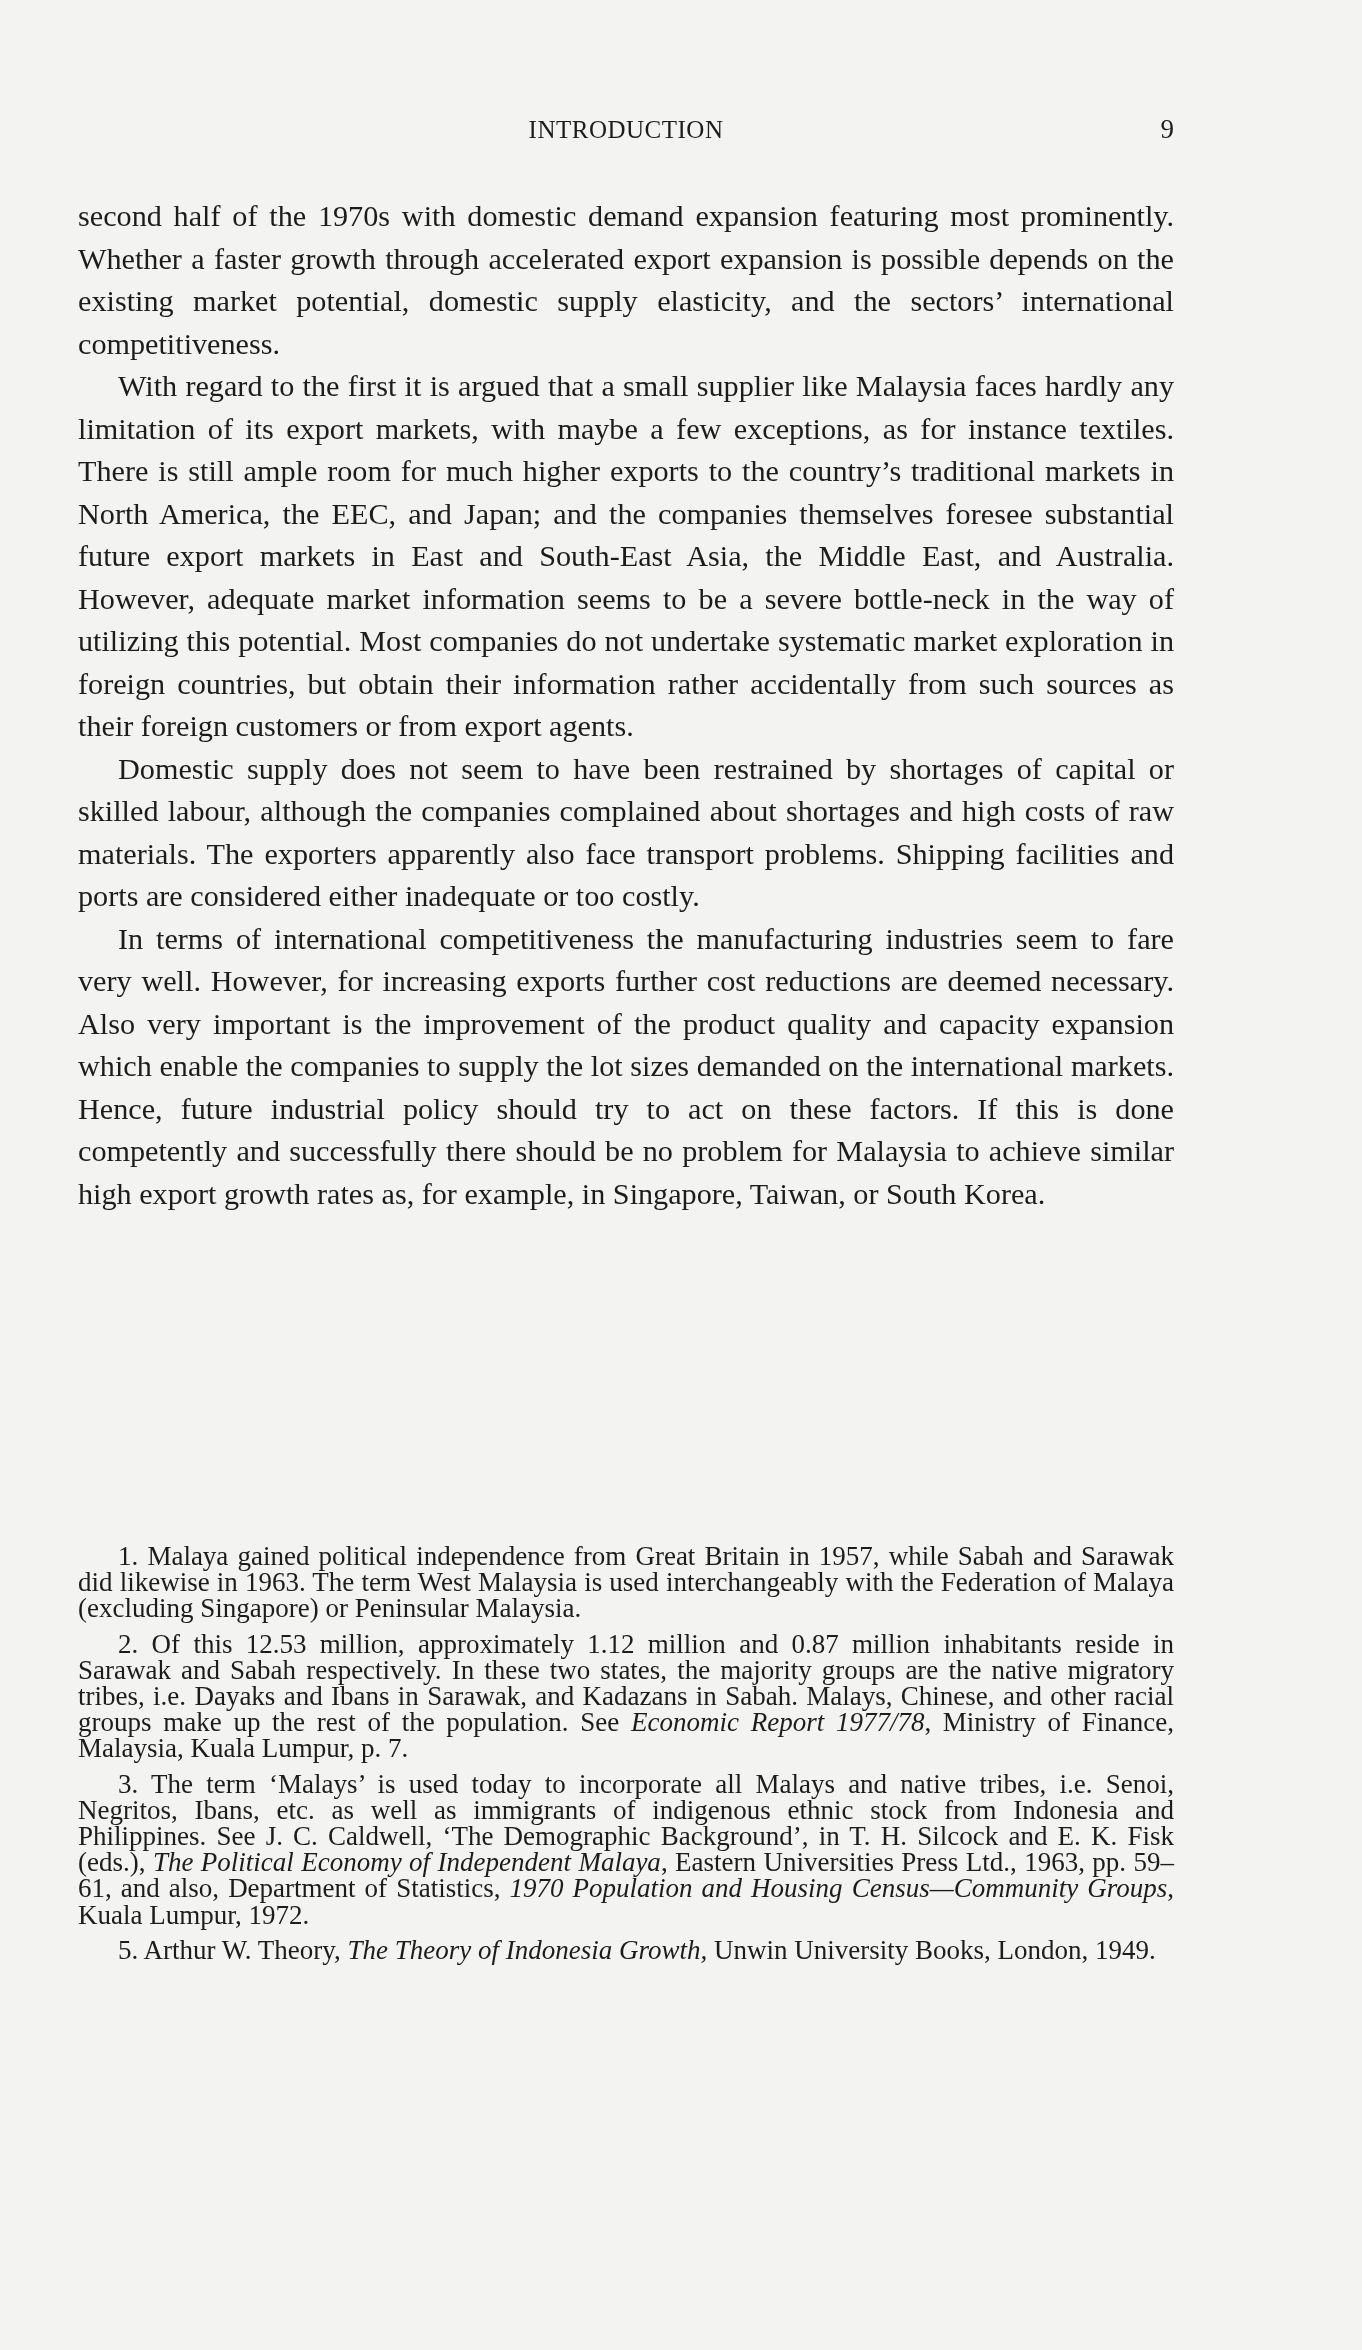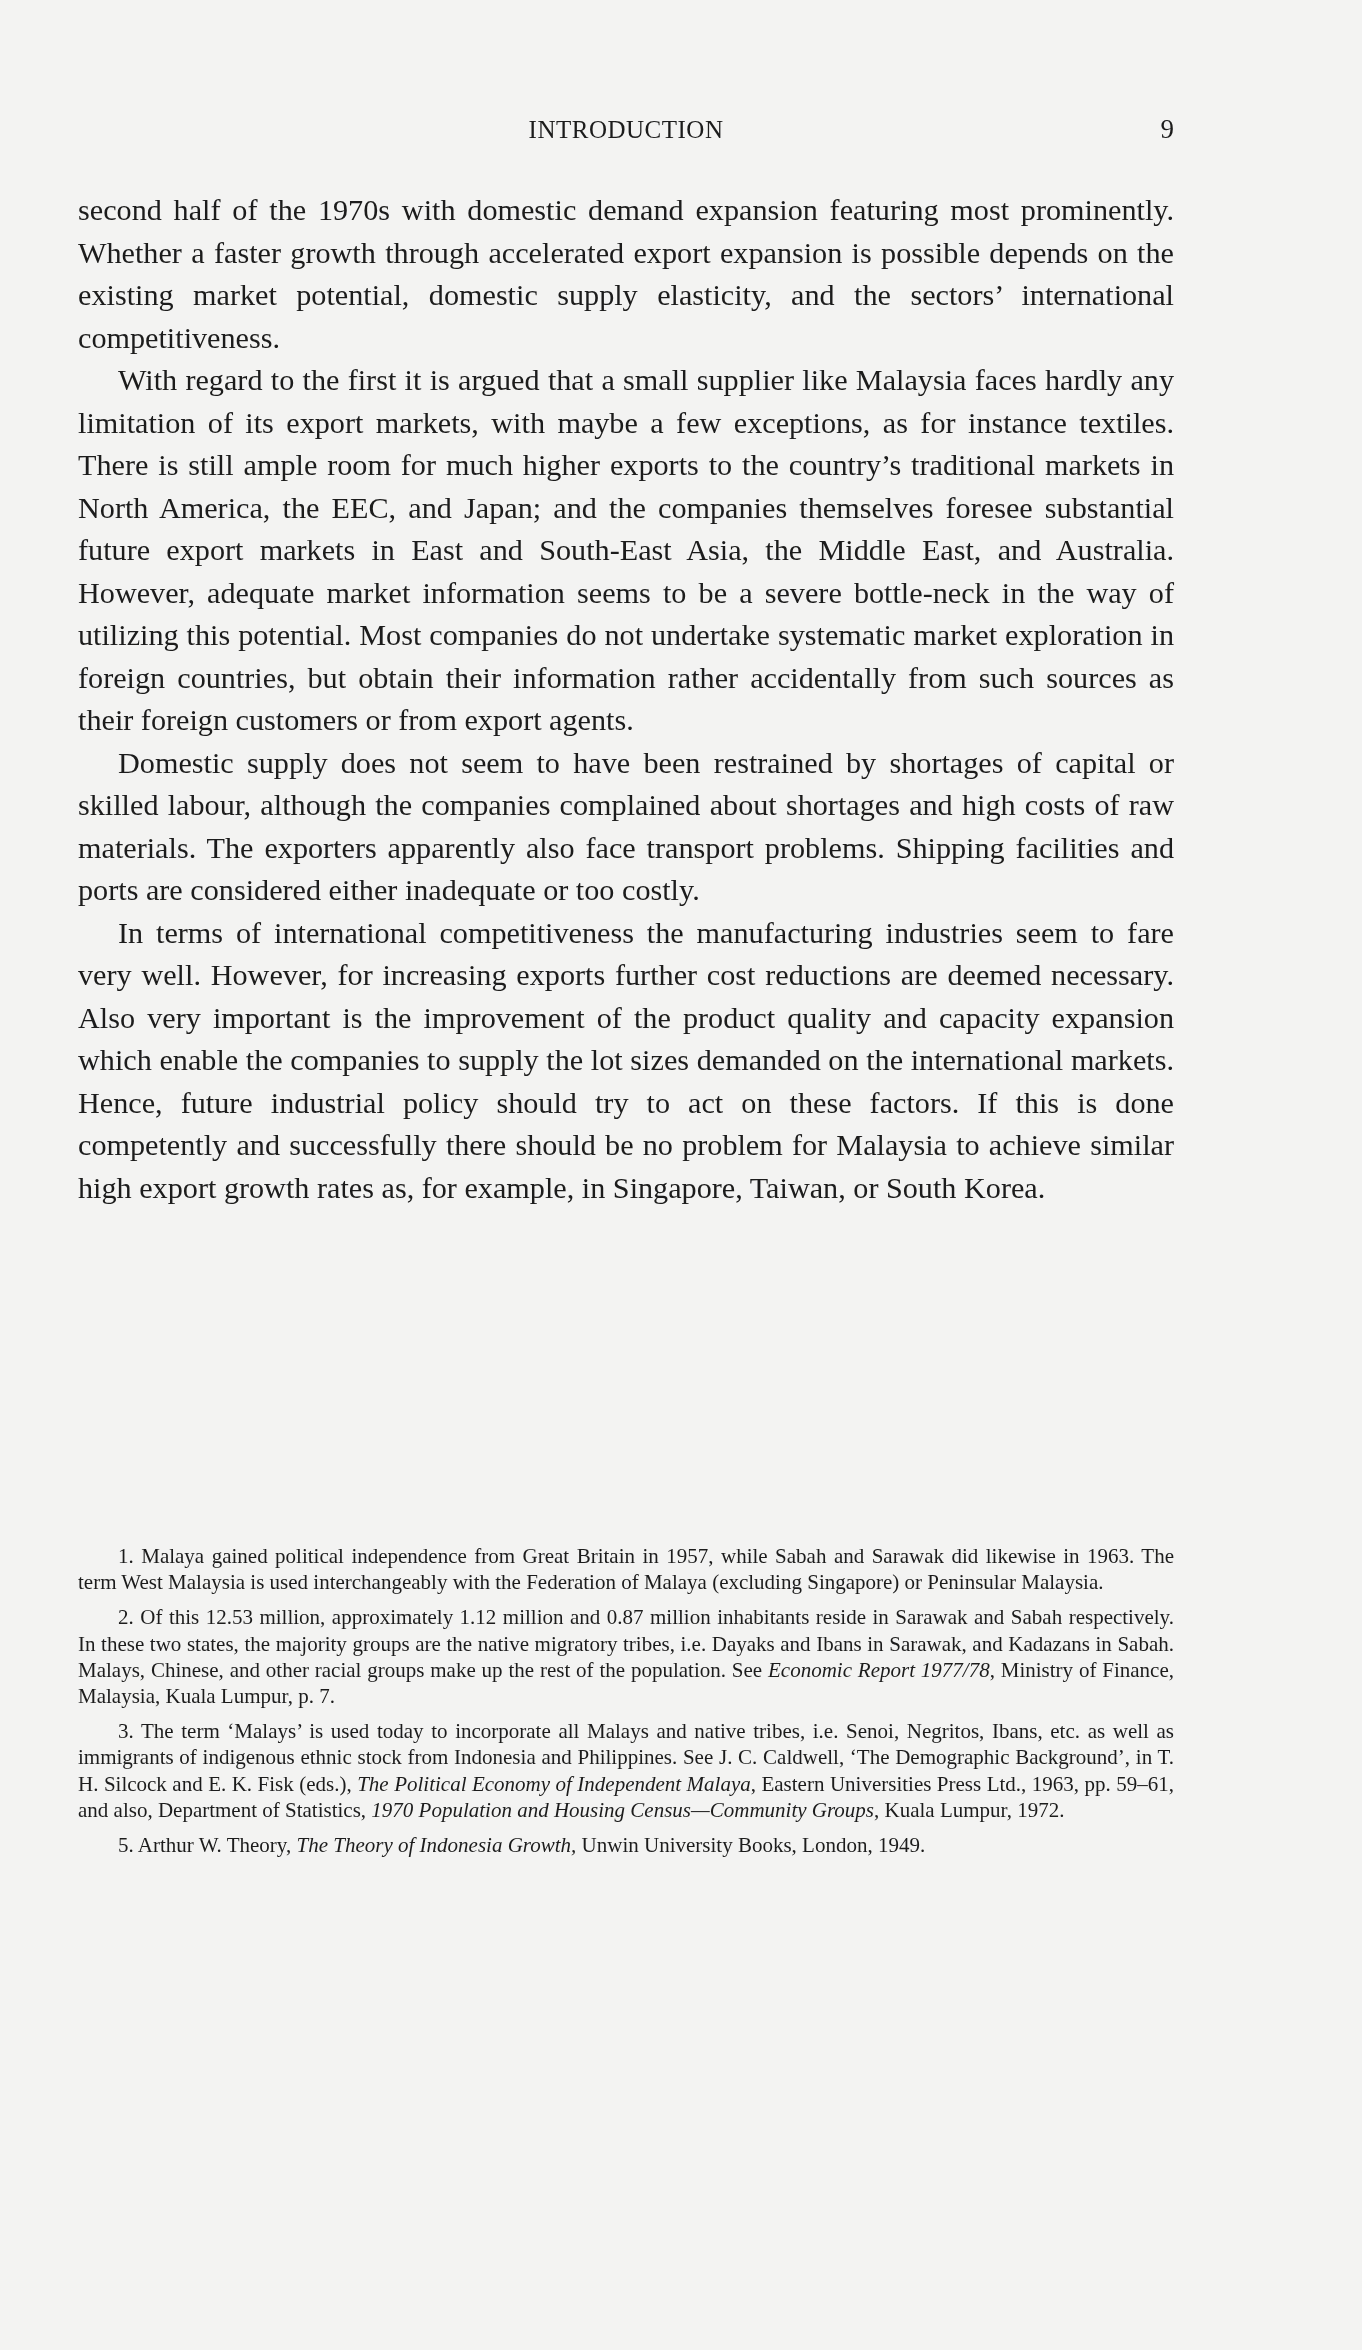--- a/index.html
+++ b/index.html
@@ -37,41 +37,41 @@
       top: 4px;
     }
     .page-number {
       position: absolute;
       right: 0;
       top: 2px;
       font-size: 27px;
     }
     .body-text {
       position: absolute;
-      top: 189px;
+      top: 195px;
       left: 78px;
       width: 1096px;
       font-size: 30.2px;
       line-height: 42.5px;
       text-align: justify;
       hyphens: manual;
     }
     .body-text p {
       margin: 0;
       text-indent: 0;
     }
     .body-text p.indent {
       text-indent: 40px;
     }
     .footnotes {
       position: absolute;
       top: 1543px;
       left: 78px;
       width: 1096px;
-      font-size: 21px;
+      font-size: 27px;
       line-height: 26.2px;
       text-align: justify;
     }
     .footnotes .fn {
       margin: 0 0 9px 0;
       text-indent: 40px;
     }
     .footnotes em {
       font-style: italic;
     }

